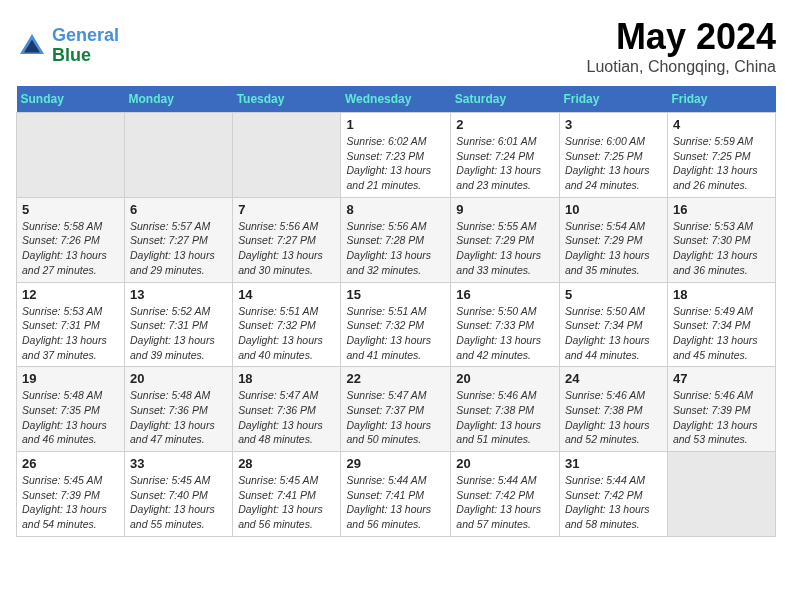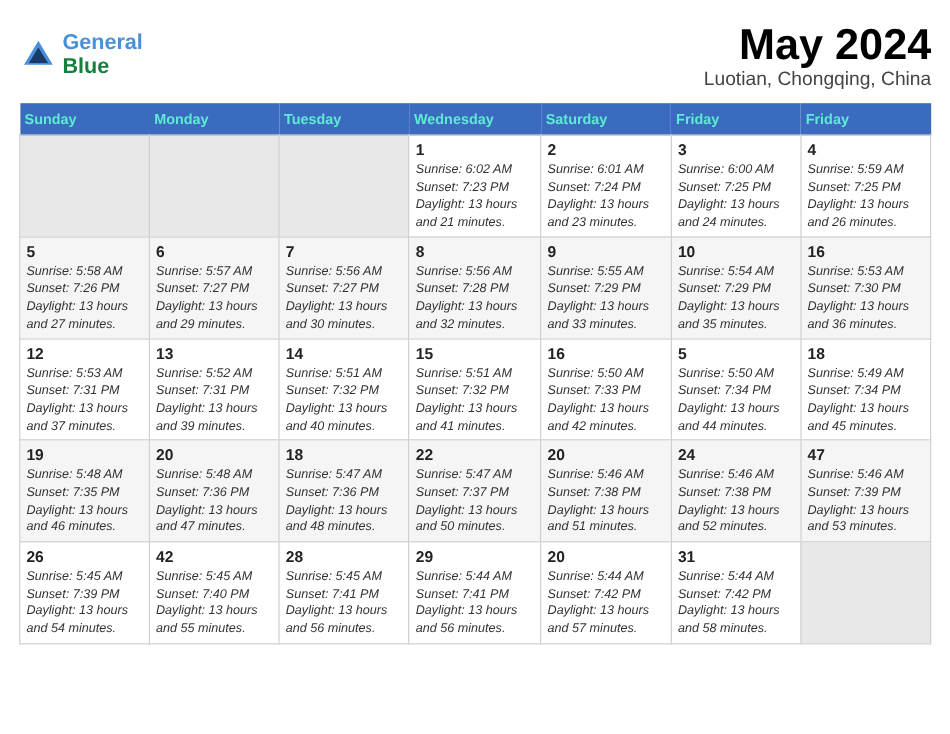--- a/index.html
+++ b/index.html
@@ -232,21 +232,21 @@
           <div class="day-num">47</div>
           <div class="day-info">Sunrise: 5:46 AM<br>Sunset: 7:39 PM<br>Daylight: 13 hours and 53 minutes.</div>
         </td>
       </tr>
       <tr>
         <td>
           <div class="day-num">26</div>
           <div class="day-info">Sunrise: 5:45 AM<br>Sunset: 7:39 PM<br>Daylight: 13 hours and 54 minutes.</div>
         </td>
         <td>
-          <div class="day-num">42</div>
+          <div class="day-num">33</div>
           <div class="day-info">Sunrise: 5:45 AM<br>Sunset: 7:40 PM<br>Daylight: 13 hours and 55 minutes.</div>
         </td>
         <td>
           <div class="day-num">28</div>
           <div class="day-info">Sunrise: 5:45 AM<br>Sunset: 7:41 PM<br>Daylight: 13 hours and 56 minutes.</div>
         </td>
         <td>
           <div class="day-num">29</div>
           <div class="day-info">Sunrise: 5:44 AM<br>Sunset: 7:41 PM<br>Daylight: 13 hours and 56 minutes.</div>
         </td>

